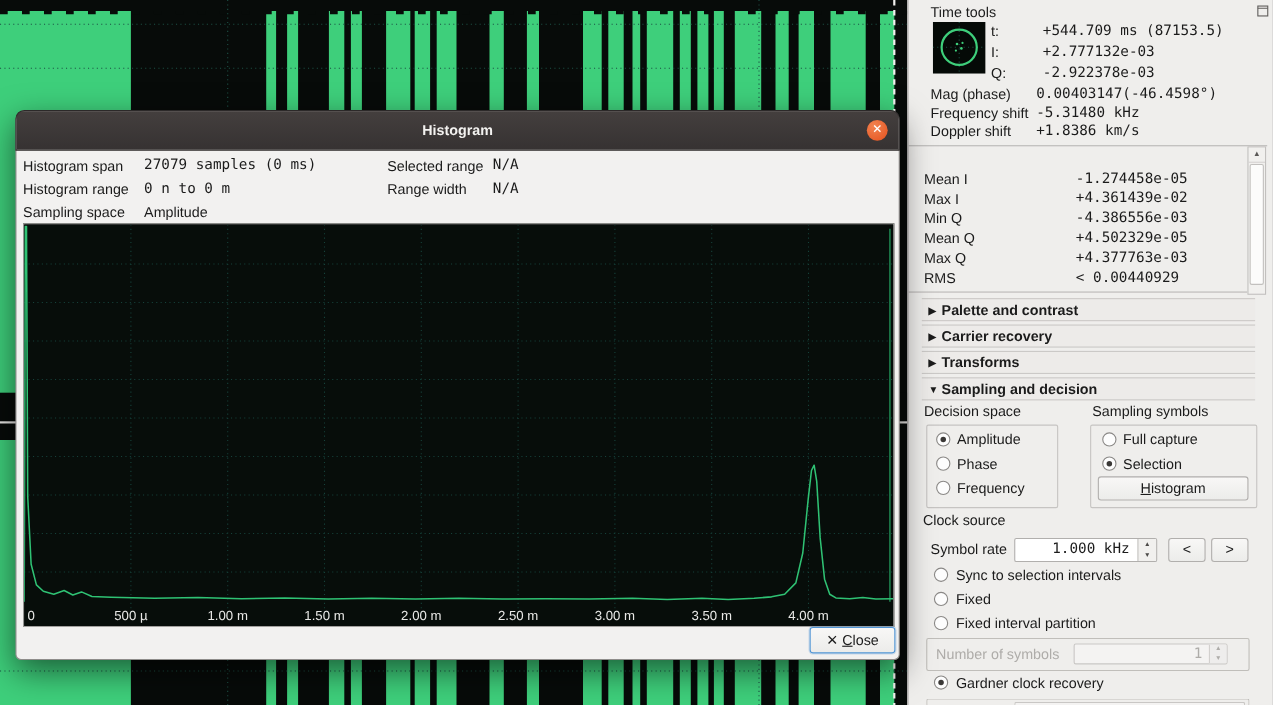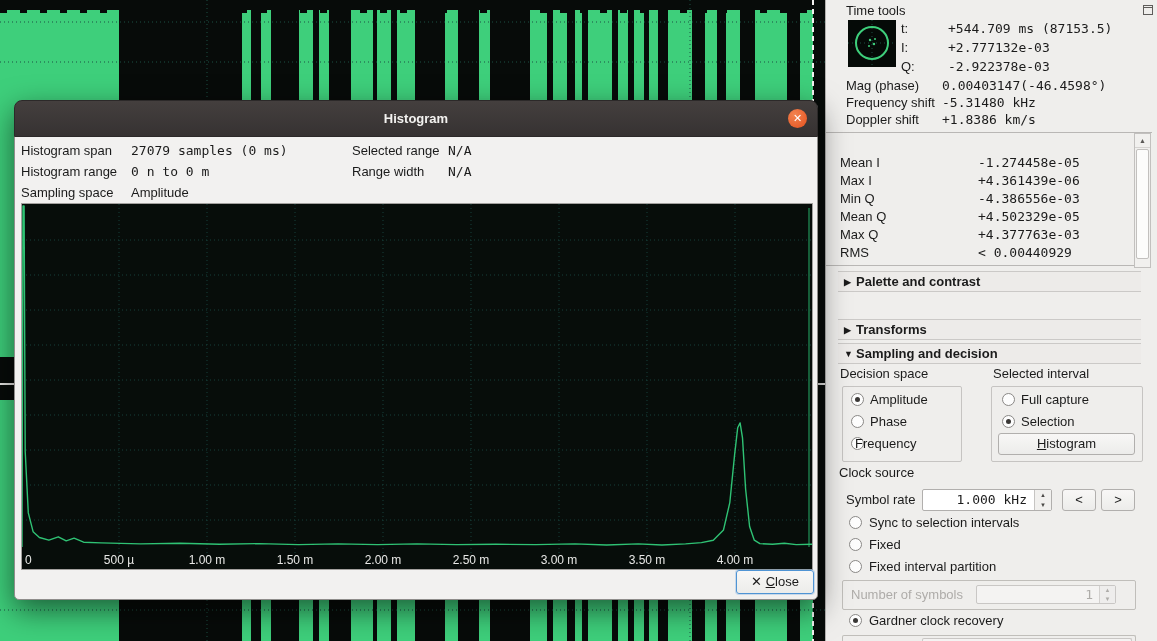--- a/index.html
+++ b/index.html
@@ -123,21 +123,21 @@
     <span class="lbl mono" style="left:116px;top:112px">+1.8386 km/s</span>
 
 
     <div class="hline" style="top:132px"></div>
     <div class="statrow" style="top:154px">
         <span class="sl">Mean I</span>
         <span class="sv mono">-1.274458e-05</span>
       </div>
     <div class="statrow" style="top:172px">
         <span class="sl">Max I</span>
-        <span class="sv mono">+4.361439e-06</span>
+        <span class="sv mono">+4.361439e-02</span>
       </div>
     <div class="statrow" style="top:190px">
         <span class="sl">Min Q</span>
         <span class="sv mono">-4.386556e-03</span>
       </div>
     <div class="statrow" style="top:208px">
         <span class="sl">Mean Q</span>
         <span class="sv mono">+4.502329e-05</span>
       </div>
     <div class="statrow" style="top:226px">
@@ -148,33 +148,34 @@
         <span class="sl">RMS</span>
         <span class="sv mono">&lt; 0.00440929</span>
       </div>
     <div class="hline" style="top:265px;width:308px"></div>
     <div class="sb">
       <div class="up">▲</div>
       <div class="thumb"></div>
     </div>
 
     <div class="section" style="top:271px"><span class="arr">▶</span><span>Palette and contrast</span></div>
+    <div class="section" style="top:295px"><span class="arr">▶</span><span>Carrier recovery</span></div>
     <div class="section" style="top:319px"><span class="arr">▶</span><span>Transforms</span></div>
     <div class="section" style="top:343px"><span class="arr">▼</span><span>Sampling and decision</span></div>
 
     <span class="lbl" style="left:14px;top:366px">Decision space</span>
-    <span class="lbl" style="left:167px;top:366px">Selected interval</span>
+    <span class="lbl" style="left:167px;top:366px">Sampling symbols</span>
 
     <div class="gbox" style="left:16px;top:386px;width:118px;height:74px">
       <span class="radio checked" style="left:8px;top:6px"></span>
       <span class="lbl" style="left:27px;top:5px">Amplitude</span>
       <span class="radio" style="left:8px;top:28px"></span>
       <span class="lbl" style="left:27px;top:27px">Phase</span>
       <span class="radio" style="left:8px;top:50px"></span>
-      <span class="lbl" style="left:12px;top:49px">Frequency</span>
+      <span class="lbl" style="left:27px;top:49px">Frequency</span>
     </div>
 
     <div class="gbox" style="left:165px;top:386px;width:150px;height:74px">
       <span class="radio" style="left:10px;top:6px"></span>
       <span class="lbl" style="left:29px;top:5px">Full capture</span>
       <span class="radio checked" style="left:10px;top:28px"></span>
       <span class="lbl" style="left:29px;top:27px">Selection</span>
       <div class="btn" style="left:6px;top:46px;width:137px;height:22px;line-height:20px"><u>H</u><span>istogram</span></div>
     </div>
 

